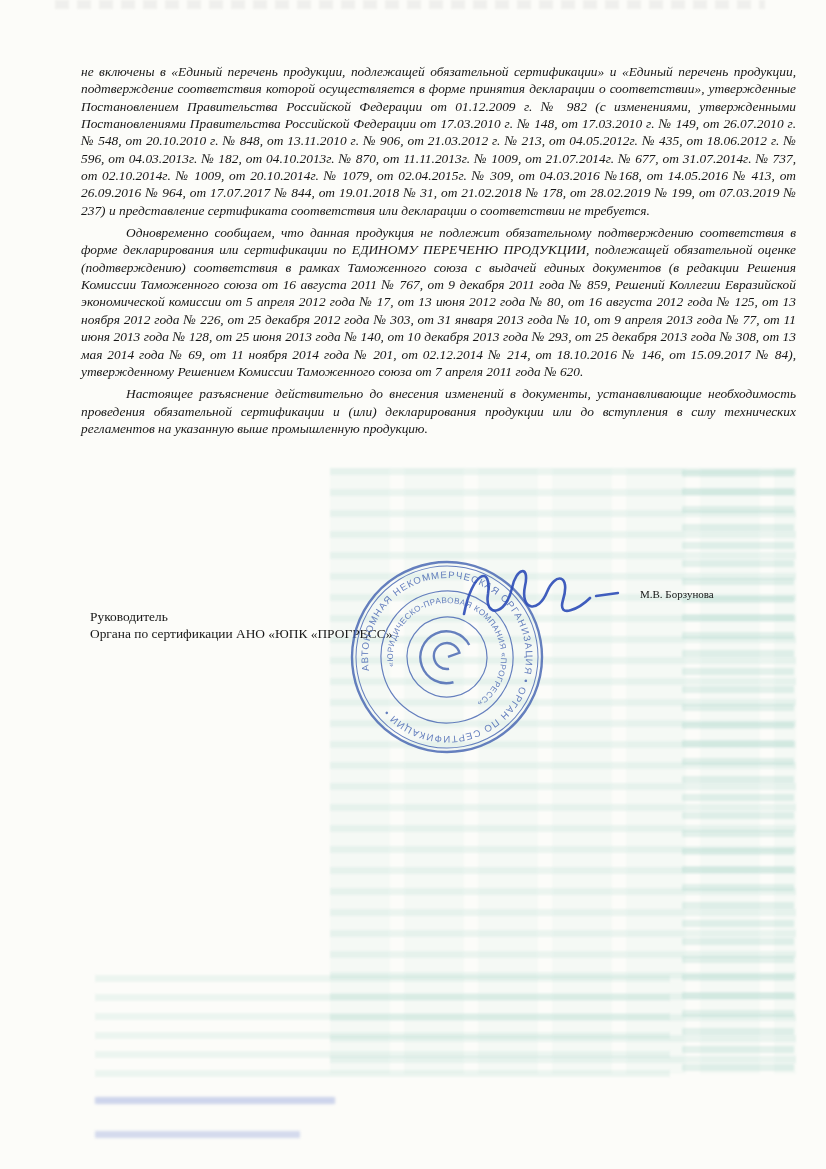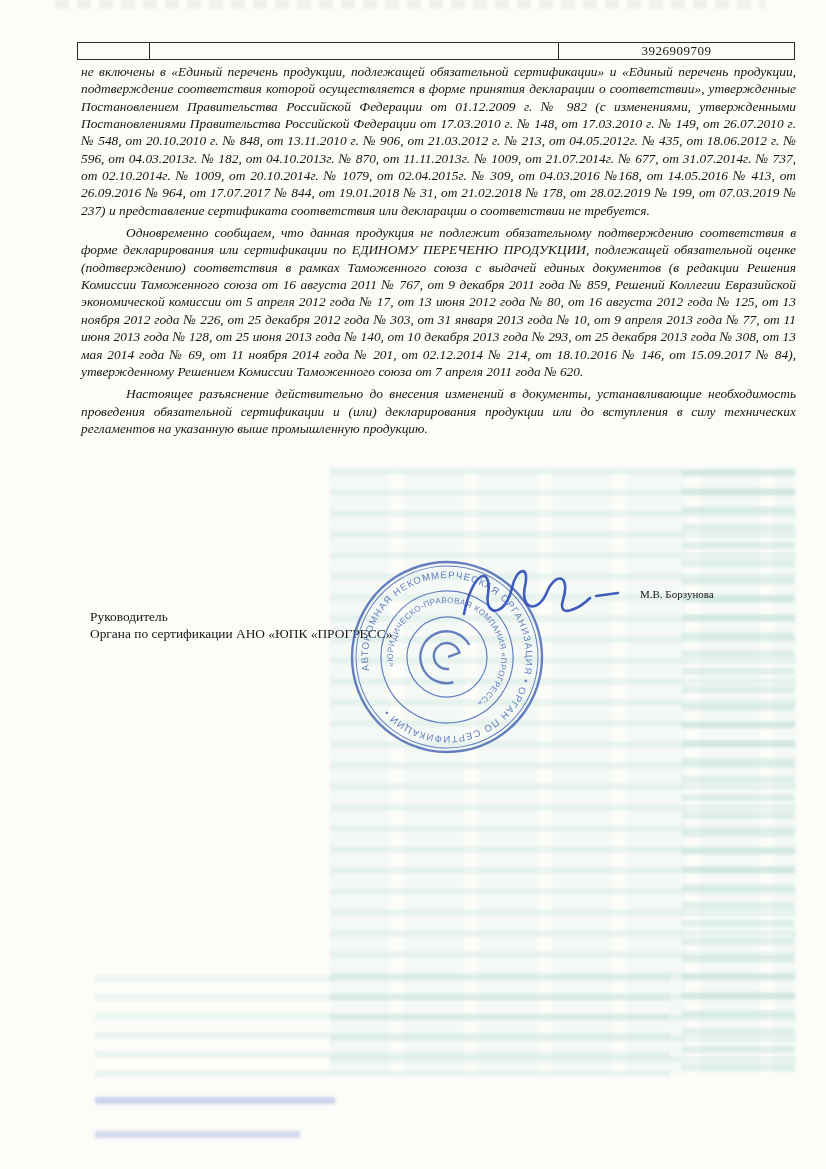--- a/index.html
+++ b/index.html
@@ -98,27 +98,20 @@
 
 <div class="page">
 
   <div class="bleed bleed-top"></div>
   <div class="bleed bleed-main"></div>
   <div class="bleed bleed-right"></div>
   <div class="bleed bleed-bottom"></div>
   <div class="bleed bleed-blue-1"></div>
   <div class="bleed bleed-blue-2"></div>
 
-  <div class="doc-table">
-    <div class="cell c1"></div>
-    <div class="cell c2"></div>
-    <div class="cell c3">
-      <span>3926909709</span>
-    </div>
-  </div>
 
   <div class="body-text">
     <p>не включены в «Единый перечень продукции, подлежащей обязательной сертификации» и «Единый перечень продукции, подтверждение соответствия которой осуществляется в форме принятия декларации о соответствии», утвержденные Постановлением Правительства Российской Федерации от 01.12.2009 г. № 982 (с изменениями, утвержденными Постановлениями Правительства Российской Федерации от 17.03.2010 г. № 148, от 17.03.2010 г. № 149, от 26.07.2010 г. № 548, от 20.10.2010 г. № 848, от 13.11.2010 г. № 906, от 21.03.2012 г. № 213, от 04.05.2012г. № 435, от 18.06.2012 г. № 596, от 04.03.2013г. № 182, от 04.10.2013г. № 870, от 11.11.2013г. № 1009, от 21.07.2014г. № 677, от 31.07.2014г. № 737, от 02.10.2014г. № 1009, от 20.10.2014г. № 1079, от 02.04.2015г. № 309, от 04.03.2016 №168, от 14.05.2016 № 413, от 26.09.2016 № 964, от 17.07.2017 № 844, от 19.01.2018 № 31, от 21.02.2018 № 178, от 28.02.2019 № 199, от 07.03.2019 № 237) и представление сертификата соответствия или декларации о соответствии не требуется.</p>
     <p class="indent">Одновременно сообщаем, что данная продукция не подлежит обязательному подтверждению соответствия в форме декларирования или сертификации по ЕДИНОМУ ПЕРЕЧЕНЮ ПРОДУКЦИИ, подлежащей обязательной оценке (подтверждению) соответствия в рамках Таможенного союза с выдачей единых документов (в редакции Решения Комиссии Таможенного союза от 16 августа 2011 № 767, от 9 декабря 2011 года № 859, Решений Коллегии Евразийской экономической комиссии от 5 апреля 2012 года № 17, от 13 июня 2012 года № 80, от 16 августа 2012 года № 125, от 13 ноября 2012 года № 226, от 25 декабря 2012 года № 303, от 31 января 2013 года № 10, от 9 апреля 2013 года № 77, от 11 июня 2013 года № 128, от 25 июня 2013 года № 140, от 10 декабря 2013 года № 293, от 25 декабря 2013 года № 308, от 13 мая 2014 года № 69, от 11 ноября 2014 года № 201, от 02.12.2014 № 214, от 18.10.2016 № 146, от 15.09.2017 № 84), утвержденному Решением Комиссии Таможенного союза от 7 апреля 2011 года № 620.</p>
     <p class="indent">Настоящее разъяснение действительно до внесения изменений в документы, устанавливающие необходимость проведения обязательной сертификации и (или) декларирования продукции или до вступления в силу технических регламентов на указанную выше промышленную продукцию.</p>
   </div>
 
   <div class="sig-role">
     <div>Руководитель</div>
     <div>Органа по сертификации АНО «ЮПК «ПРОГРЕСС»</div>

